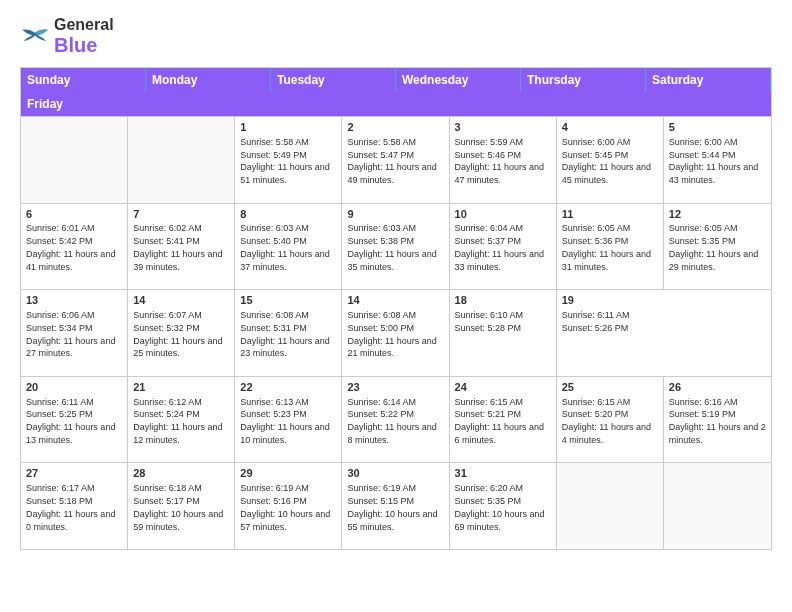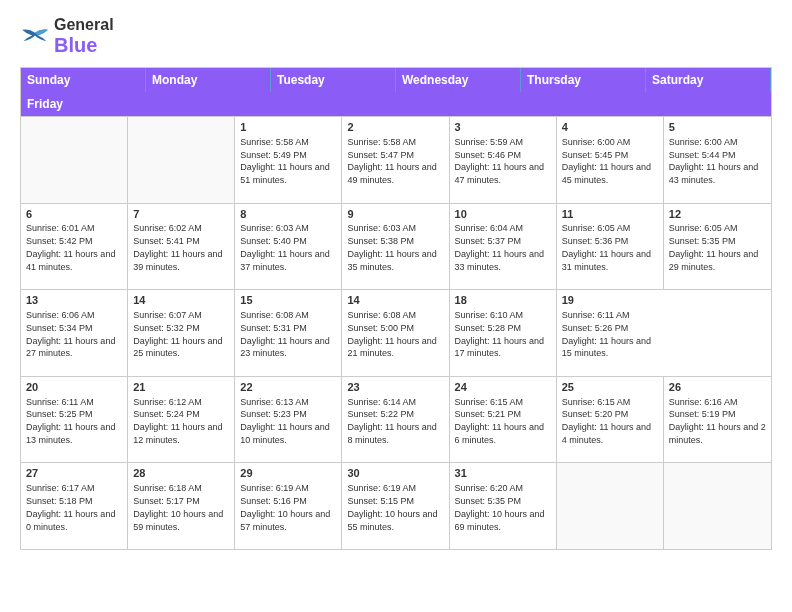--- a/index.html
+++ b/index.html
@@ -156,22 +156,22 @@
           <div class="cal-cell"><span class="day-num">9</span><span class="cal-cell-text">Sunrise: 6:03 AM</span><br><span class="cal-cell-text">Sunset: 5:38 PM</span><br><span class="cal-cell-text">Daylight: 11 hours and 35 minutes.</span><br></div>
           <div class="cal-cell"><span class="day-num">10</span><span class="cal-cell-text">Sunrise: 6:04 AM</span><br><span class="cal-cell-text">Sunset: 5:37 PM</span><br><span class="cal-cell-text">Daylight: 11 hours and 33 minutes.</span><br></div>
           <div class="cal-cell"><span class="day-num">11</span><span class="cal-cell-text">Sunrise: 6:05 AM</span><br><span class="cal-cell-text">Sunset: 5:36 PM</span><br><span class="cal-cell-text">Daylight: 11 hours and 31 minutes.</span><br></div>
           <div class="cal-cell"><span class="day-num">12</span><span class="cal-cell-text">Sunrise: 6:05 AM</span><br><span class="cal-cell-text">Sunset: 5:35 PM</span><br><span class="cal-cell-text">Daylight: 11 hours and 29 minutes.</span><br></div>
         </div>
         <div class="cal-row">
           <div class="cal-cell"><span class="day-num">13</span><span class="cal-cell-text">Sunrise: 6:06 AM</span><br><span class="cal-cell-text">Sunset: 5:34 PM</span><br><span class="cal-cell-text">Daylight: 11 hours and 27 minutes.</span><br></div>
           <div class="cal-cell"><span class="day-num">14</span><span class="cal-cell-text">Sunrise: 6:07 AM</span><br><span class="cal-cell-text">Sunset: 5:32 PM</span><br><span class="cal-cell-text">Daylight: 11 hours and 25 minutes.</span><br></div>
           <div class="cal-cell"><span class="day-num">15</span><span class="cal-cell-text">Sunrise: 6:08 AM</span><br><span class="cal-cell-text">Sunset: 5:31 PM</span><br><span class="cal-cell-text">Daylight: 11 hours and 23 minutes.</span><br></div>
           <div class="cal-cell"><span class="day-num">14</span><span class="cal-cell-text">Sunrise: 6:08 AM</span><br><span class="cal-cell-text">Sunset: 5:00 PM</span><br><span class="cal-cell-text">Daylight: 11 hours and 21 minutes.</span><br></div>
-          <div class="cal-cell"><span class="day-num">18</span><span class="cal-cell-text">Sunrise: 6:10 AM</span><br><span class="cal-cell-text">Sunset: 5:28 PM</span><br><span class="cal-cell-text">Daylight: 11 hours and 17 minutes.</span><br></div>
-          <div class="cal-cell"><span class="day-num">19</span><span class="cal-cell-text">Sunrise: 6:11 AM</span><br><span class="cal-cell-text">Sunset: 5:26 PM</span><br><span class="cal-cell-text">Daylight: 11 hours and 15 minutes.</span><br></div>
+          <div class="cal-cell"><span class="day-num">18</span><span class="cal-cell-text">Sunrise: 6:10 AM</span><br><span class="cal-cell-text">Sunset: 5:28 PM</span><br><br></div>
+          <div class="cal-cell"><span class="day-num">19</span><span class="cal-cell-text">Sunrise: 6:11 AM</span><br><span class="cal-cell-text">Sunset: 5:26 PM</span><br><br></div>
         </div>
         <div class="cal-row">
           <div class="cal-cell"><span class="day-num">20</span><span class="cal-cell-text">Sunrise: 6:11 AM</span><br><span class="cal-cell-text">Sunset: 5:25 PM</span><br><span class="cal-cell-text">Daylight: 11 hours and 13 minutes.</span><br></div>
           <div class="cal-cell"><span class="day-num">21</span><span class="cal-cell-text">Sunrise: 6:12 AM</span><br><span class="cal-cell-text">Sunset: 5:24 PM</span><br><span class="cal-cell-text">Daylight: 11 hours and 12 minutes.</span><br></div>
           <div class="cal-cell"><span class="day-num">22</span><span class="cal-cell-text">Sunrise: 6:13 AM</span><br><span class="cal-cell-text">Sunset: 5:23 PM</span><br><span class="cal-cell-text">Daylight: 11 hours and 10 minutes.</span><br></div>
           <div class="cal-cell"><span class="day-num">23</span><span class="cal-cell-text">Sunrise: 6:14 AM</span><br><span class="cal-cell-text">Sunset: 5:22 PM</span><br><span class="cal-cell-text">Daylight: 11 hours and 8 minutes.</span><br></div>
           <div class="cal-cell"><span class="day-num">24</span><span class="cal-cell-text">Sunrise: 6:15 AM</span><br><span class="cal-cell-text">Sunset: 5:21 PM</span><br><span class="cal-cell-text">Daylight: 11 hours and 6 minutes.</span><br></div>
           <div class="cal-cell"><span class="day-num">25</span><span class="cal-cell-text">Sunrise: 6:15 AM</span><br><span class="cal-cell-text">Sunset: 5:20 PM</span><br><span class="cal-cell-text">Daylight: 11 hours and 4 minutes.</span><br></div>
           <div class="cal-cell"><span class="day-num">26</span><span class="cal-cell-text">Sunrise: 6:16 AM</span><br><span class="cal-cell-text">Sunset: 5:19 PM</span><br><span class="cal-cell-text">Daylight: 11 hours and 2 minutes.</span><br></div>
         </div>

